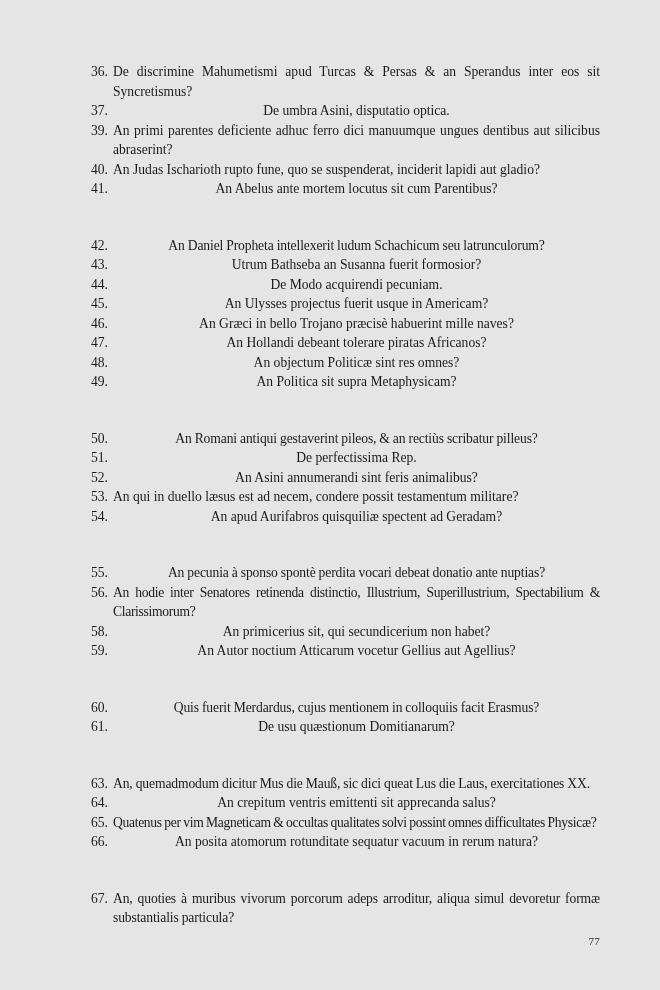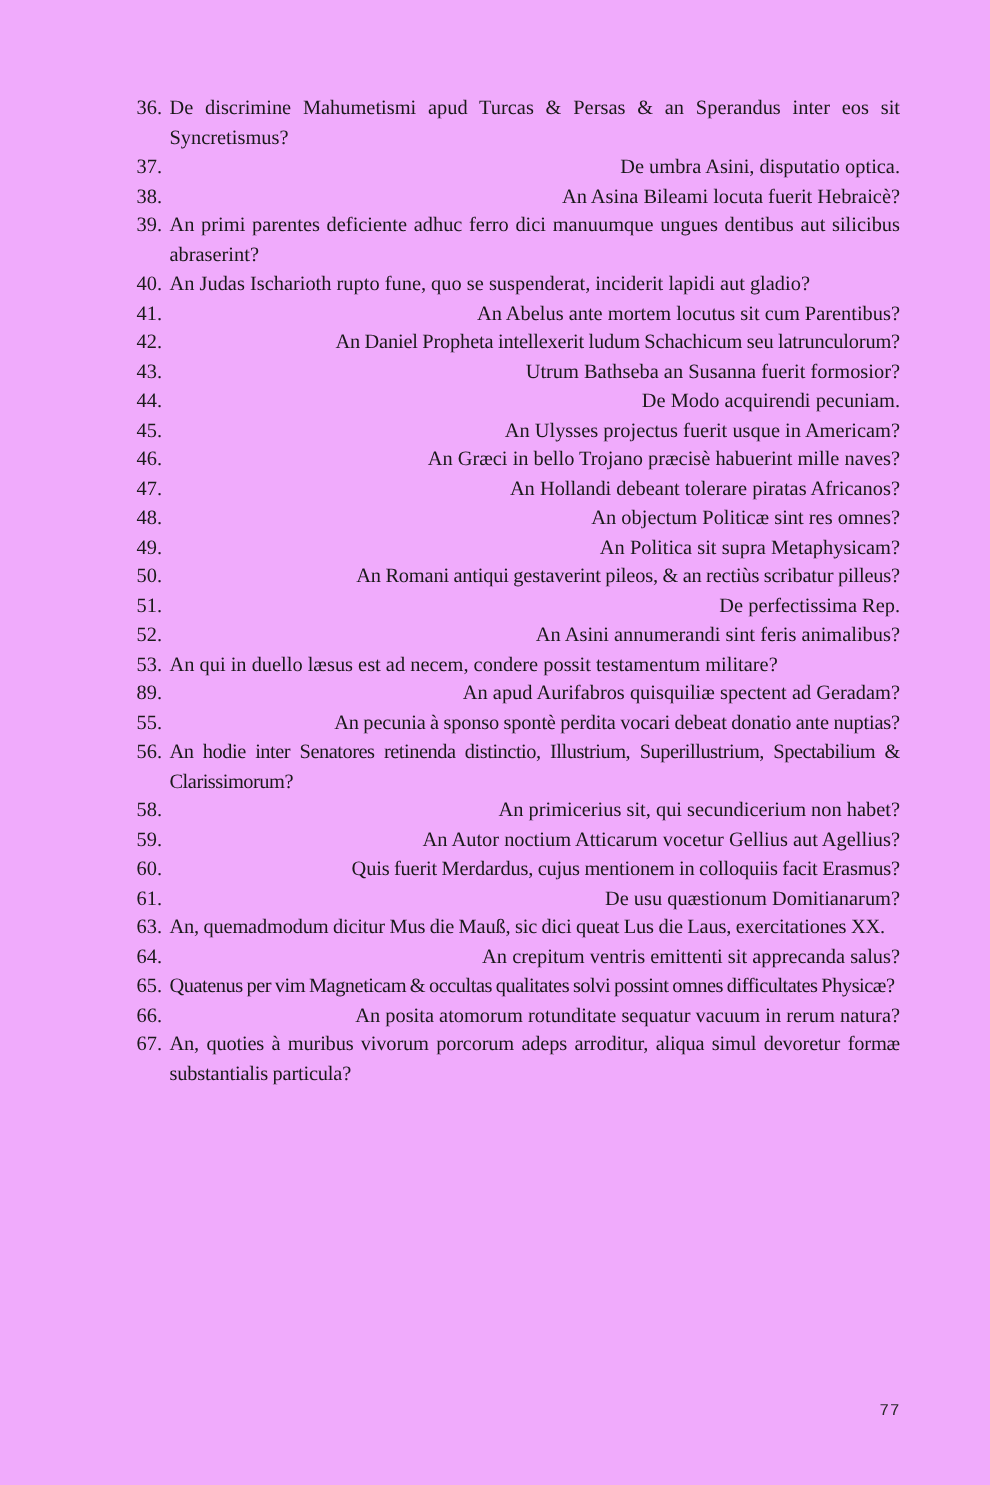--- a/index.html
+++ b/index.html
@@ -12,21 +12,21 @@
   body {
     font-family: "Liberation Serif", "DejaVu Serif", serif;
     color: #1a1a1a;
     -webkit-font-smoothing: antialiased;
   }
 
   .page {
     position: relative;
     width: 660px;
     height: 990px;
-    background: #f0abfc;
+    background: #e5e5e5;
     overflow: hidden;
     box-sizing: border-box;
   }
 
   .text-block {
     position: absolute;
     left: 88px;
     top: 62px;
     width: 512px;
   }
@@ -71,57 +71,53 @@
 
   
   .qitem.condensed .qtext {
     letter-spacing: -0.32px;
     word-spacing: -0.55px;
   }
 
   .qitem.condensed-light .qtext {
     letter-spacing: -0.12px;
     word-spacing: -0.25px;
+    margin-top: 37px;
   }
 
   
   .qitem.single .qtext {
-    text-align: right;
+    text-align: center;
   }
 
   .folio {
     position: absolute;
     right: 60px;
     bottom: 42px;
     font-size: 11px;
     line-height: 13px;
     color: #2a2a2a;
     letter-spacing: 0.3px;
-    font-family: Liberation Mono, monospace;
   }
 </style>
 </head>
 <body>
 
 <div class="page">
 
   <div class="text-block">
     <ol class="qlist">
         <li class="qitem">
           <span class="qnum">36.</span>
           <span class="qtext">De discrimine Mahumetismi apud Turcas &amp; Persas &amp; an Sperandus inter eos sit Syncretismus?</span>
         </li>
         <li class="qitem single">
           <span class="qnum">37.</span>
           <span class="qtext">De umbra Asini, disputatio optica.</span>
         </li>
-        <li class="qitem single">
-          <span class="qnum">38.</span>
-          <span class="qtext">An Asina Bileami locuta fuerit Hebraicè?</span>
-        </li>
         <li class="qitem">
           <span class="qnum">39.</span>
           <span class="qtext">An primi parentes deficiente adhuc ferro dici manuumque ungues dentibus aut silicibus abraserint?</span>
         </li>
         <li class="qitem">
           <span class="qnum">40.</span>
           <span class="qtext">An Judas Ischarioth rupto fune, quo se suspenderat, inciderit lapidi aut gladio?</span>
         </li>
         <li class="qitem single">
           <span class="qnum">41.</span>
@@ -169,21 +165,21 @@
         </li>
         <li class="qitem single">
           <span class="qnum">52.</span>
           <span class="qtext">An Asini annumerandi sint feris animalibus?</span>
         </li>
         <li class="qitem">
           <span class="qnum">53.</span>
           <span class="qtext">An qui in duello læsus est ad necem, condere possit testamentum militare?</span>
         </li>
         <li class="qitem single">
-          <span class="qnum">89.</span>
+          <span class="qnum">54.</span>
           <span class="qtext">An apud Aurifabros quisquiliæ spectent ad Geradam?</span>
         </li>
         <li class="qitem single condensed-light">
           <span class="qnum">55.</span>
           <span class="qtext">An pecunia à sponso spontè perdita vocari debeat donatio ante nuptias?</span>
         </li>
         <li class="qitem condensed">
           <span class="qnum">56.</span>
           <span class="qtext">An hodie inter Senatores retinenda distinctio, Illustrium, Superillustrium, Spectabilium &amp; Clarissimorum?</span>
         </li>

